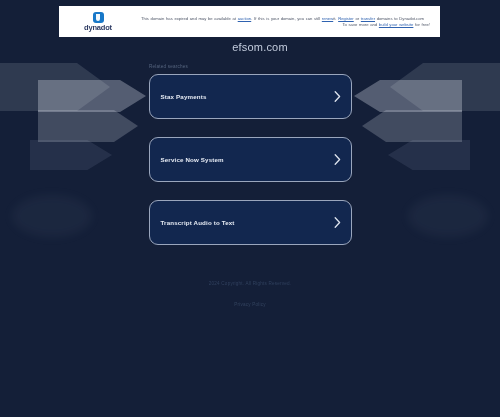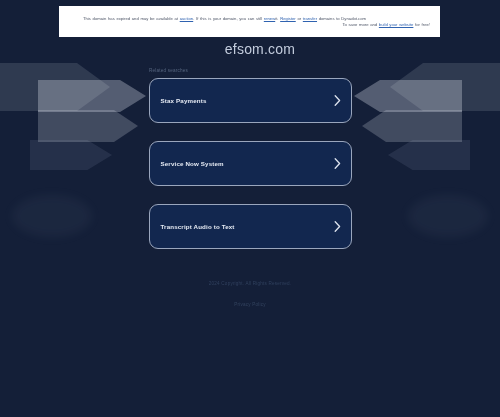--- a/index.html
+++ b/index.html
@@ -164,21 +164,21 @@
   }
 
   
   .content {
     position: relative;
     z-index: 3;
     padding-top: 41px;
     text-align: center;
   }
   .domain-title {
-    font-size: 14px;
+    font-size: 11px;
     color: #c3ccdd;
     letter-spacing: 0.2px;
     margin: 0 0 11px 0;
     font-weight: normal;
     padding-left: 20px;
   }
   .related-label {
     font-size: 4.6px;
     color: #56657f;
     text-align: left;
@@ -253,20 +253,24 @@
     <div class="chev chev-l4"></div>
     <div class="chev blob-l"></div>
     <div class="chev chev-r1"></div>
     <div class="chev chev-r2"></div>
     <div class="chev chev-r3"></div>
     <div class="chev chev-r4"></div>
     <div class="chev blob-r"></div>
   </div>
 
   <div class="banner">
+    <div class="brand">
+      <div class="brand-mark"></div>
+      <div class="brand-name">dynadot</div>
+    </div>
     <div class="banner-text">
       <span>This domain has expired and may be available at</span>
       <a href="#">auction</a><span>. If this is your domain, you can still</span>
       <a href="#">renew</a><span>it.</span>
       <a href="#">Register</a>
       <span>or</span>
       <a href="#">transfer</a>
       <span>domains to Dynadot.com</span>
       <span class="ln2">
         <span>To save more and</span>

